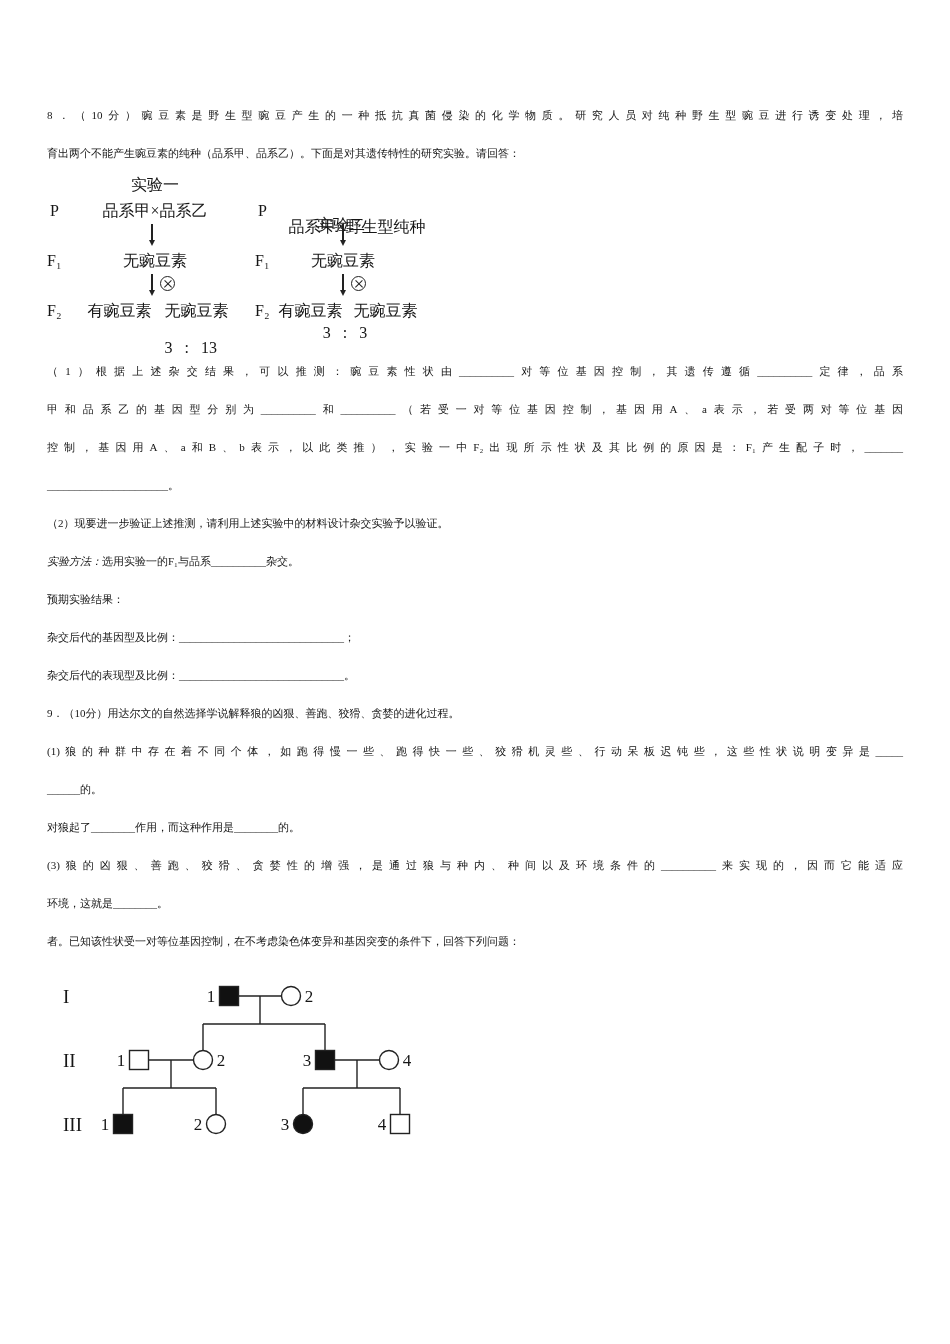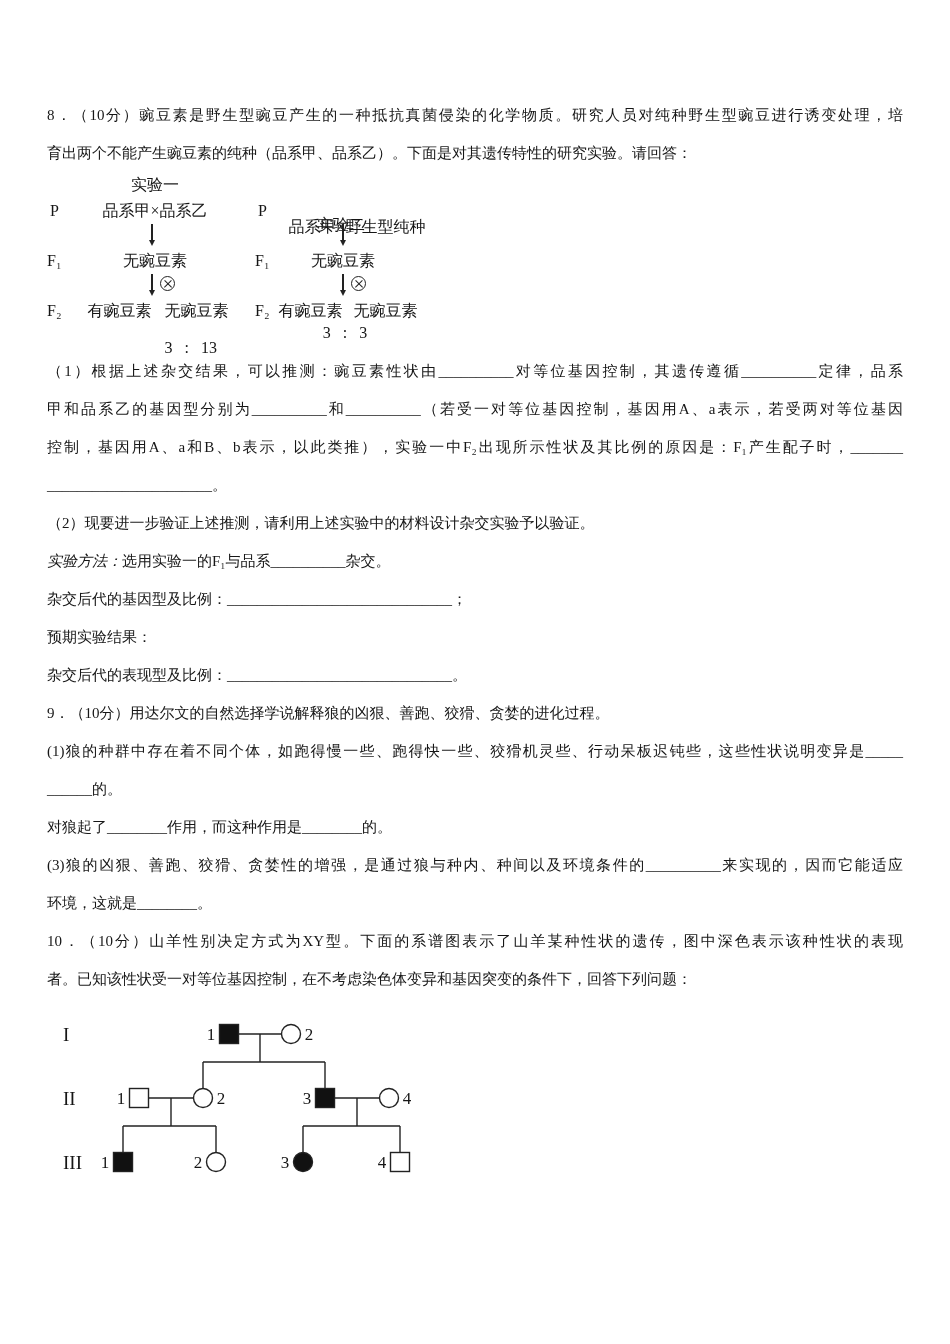--- a/index.html
+++ b/index.html
@@ -4,21 +4,21 @@
 <style>
   * { margin:0; padding:0; box-sizing:border-box; }
   html, body { background:#ffffff; }
   body {
     width:950px; height:1344px; overflow:hidden;
     font-family:"Liberation Serif","DejaVu Serif",serif;
     color:#161616;
   }
   .page { width:950px; height:1344px; padding:96px 47px 0 47px; background:#ffffff; }
   .line {
-    font-size:15px; line-height:38px; white-space:nowrap;
+    font-size:11px; line-height:38px; white-space:nowrap;
   }
   .full { text-align:justify; text-align-last:justify; }
   .kai { font-style:italic; }
 
   
   .cross-diagram { position:relative; height:172px; margin:2px 0 6px 0; }
   .diag-text { position:absolute; font-size:16px; line-height:22px; text-align:center; white-space:nowrap; }
   .exp-title { width:100px; }
   .gen-label { position:absolute; font-size:16px; line-height:22px; }
   .ratio { white-space:pre; }
@@ -94,36 +94,35 @@
       <div class="diag-text" style="left:291px; top:126px; width:95px;">无豌豆素</div>
       <div class="diag-text ratio" style="left:238px; top:148px; width:120px;">3   :   3</div>
     </div>
 
     <p class="line full">（1）根据上述杂交结果，可以推测：豌豆素性状由__________对等位基因控制，其遗传遵循__________定律，品系</p>
     <p class="line full">甲和品系乙的基因型分别为__________和__________（若受一对等位基因控制，基因用A、a表示，若受两对等位基因</p>
     <p class="line full">控制，基因用A、a和B、b表示，以此类推），实验一中F₂出现所示性状及其比例的原因是：F₁产生配子时，_______</p>
     <p class="line">______________________。</p>
     <p class="line">（2）现要进一步验证上述推测，请利用上述实验中的材料设计杂交实验予以验证。</p>
     <p class="line"><span class="kai">实验方法：</span><span>选用实验一的F₁与品系__________杂交。</span></p>
+    <p class="line">预期实验结果：</p>
     <p class="line">杂交后代的基因型及比例：______________________________；</p>
-    <p class="line">预期实验结果：</p>
     <p class="line">杂交后代的表现型及比例：______________________________。</p>
   </section>
 
   <section>
     <p class="line">9．（10分）用达尔文的自然选择学说解释狼的凶狠、善跑、狡猾、贪婪的进化过程。</p>
     <p class="line full">(1)狼的种群中存在着不同个体，如跑得慢一些、跑得快一些、狡猾机灵些、行动呆板迟钝些，这些性状说明变异是_____</p>
     <p class="line">______的。</p>
     <p class="line">对狼起了________作用，而这种作用是________的。</p>
     <p class="line full">(3)狼的凶狠、善跑、狡猾、贪婪性的增强，是通过狼与种内、种间以及环境条件的__________来实现的，因而它能适应</p>
     <p class="line">环境，这就是________。</p>
   </section>
 
   <section>
-    <p class="line full">10．（10分）山羊性别决定方式为XY型。下面的系谱图表示了山羊某种性状的遗传，图中深色表示该种性状的表现</p>
     <p class="line">者。已知该性状受一对等位基因控制，在不考虑染色体变异和基因突变的条件下，回答下列问题：</p>
 
     <div class="pedigree">
       <svg id="pedigree-svg" width="430" height="172" viewBox="0 0 430 172">
           <line x1="176" y1="22" x2="238" y2="22" stroke="#222222" stroke-width="1.4"></line>
           <line x1="207" y1="22" x2="207" y2="50" stroke="#222222" stroke-width="1.4"></line>
           <line x1="150" y1="50" x2="272" y2="50" stroke="#222222" stroke-width="1.4"></line>
           <line x1="150" y1="50" x2="150" y2="86" stroke="#222222" stroke-width="1.4"></line>
           <line x1="272" y1="50" x2="272" y2="86" stroke="#222222" stroke-width="1.4"></line>
           <line x1="86" y1="86" x2="150" y2="86" stroke="#222222" stroke-width="1.4"></line>

